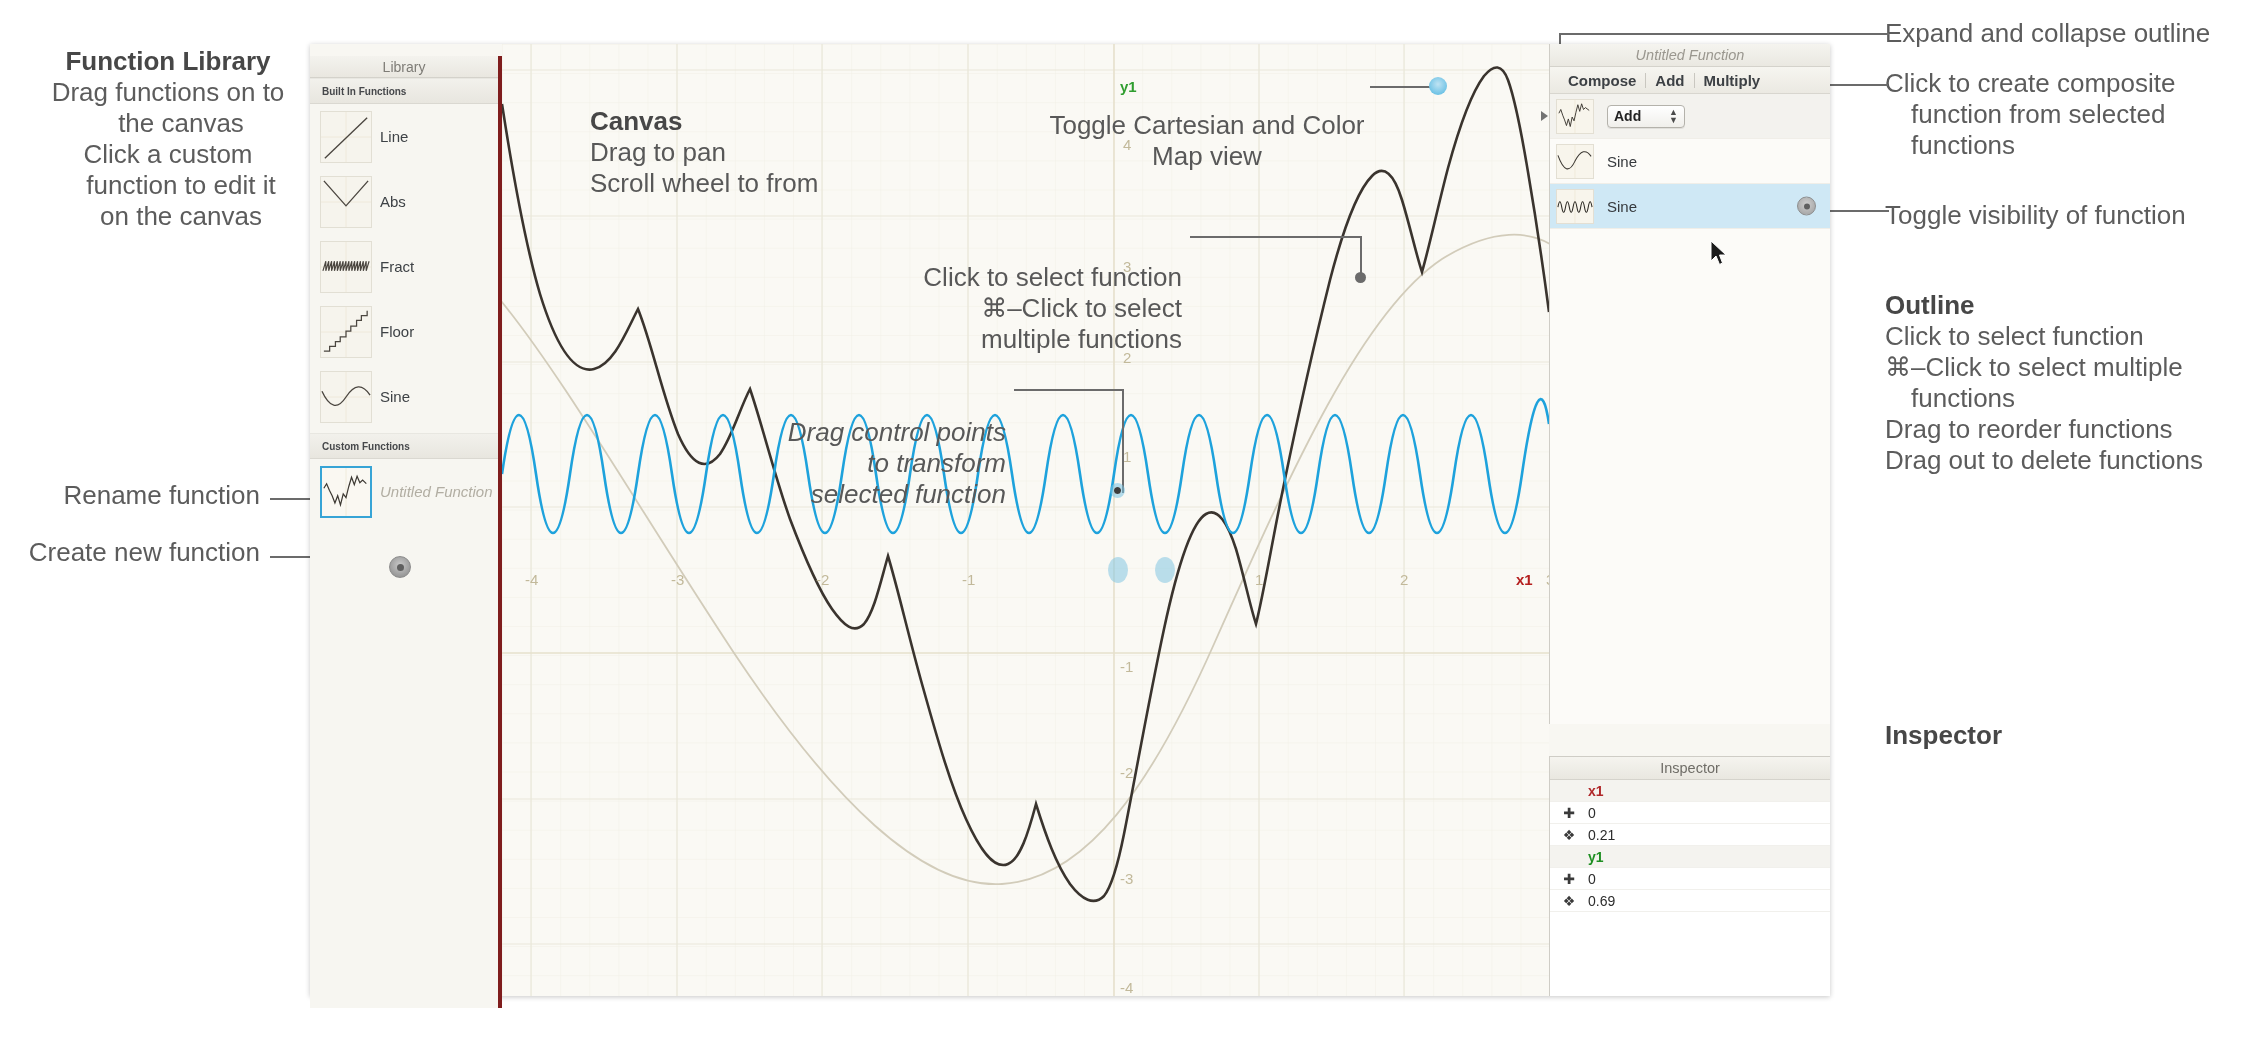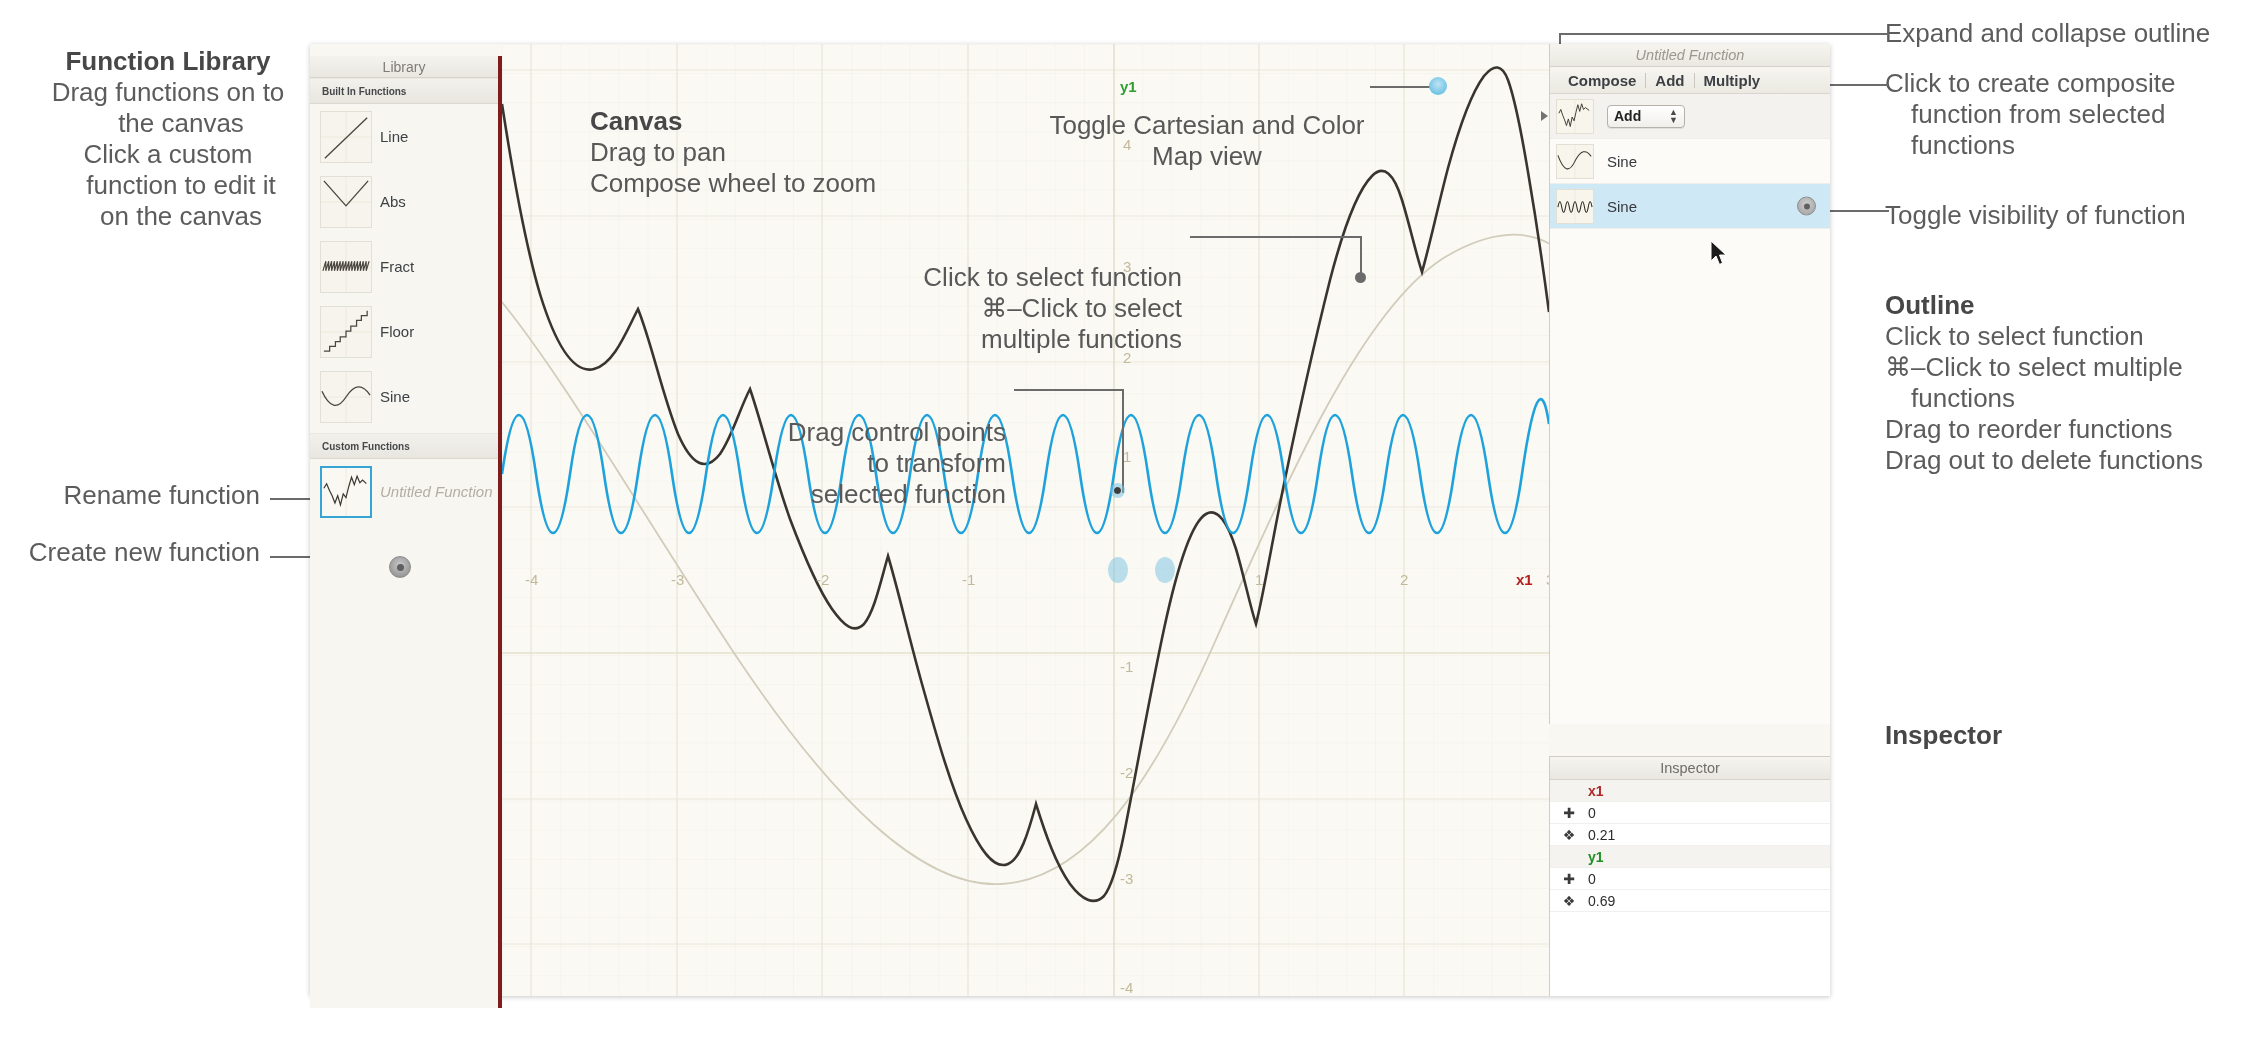--- a/index.html
+++ b/index.html
@@ -387,39 +387,39 @@
       <div class="axlab" style="left:460px; top:527px;">-1</div>
       <div class="axlab" style="left:753px; top:527px;">1</div>
       <div class="axlab" style="left:898px; top:527px;">2</div>
       <div class="axlab" style="left:1044px; top:527px;">3</div>
 
       <div class="axlab" style="left:1014px; top:527px; color:#b5201f; font-weight:bold;">x1</div>
 
       <div class="cv-note" style="left:88px; top:18px; width:330px;">
         <span class="hd">Canvas</span>
         <span>Drag to pan</span><br>
-        <span>Compose wheel to zoom</span>
+        <span>Scroll wheel to from</span>
       </div>
 
       <div class="cv-note ctr" style="left:540px; top:22px; width:330px;">
         <span>Toggle Cartesian and Color Map view</span>
       </div>
       <div class="leader" style="left:868px; top:42px; width:62px;"></div>
       <div class="dot" style="left:927px; top:33px; width:18px; height:18px; background:radial-gradient(circle at 50% 40%,#bfe3f3,#4fb6e0);"></div>
 
       <div class="cv-note rt" style="left:360px; top:174px; width:320px;">
         <span>Click to select function</span><br>
         <span>⌘–Click to select</span><br>
         <span>multiple functions</span>
       </div>
       <div class="leader" style="left:688px; top:192px; width:172px;"></div>
       <div class="leader-v" style="left:858px; top:192px; height:40px;"></div>
       <div class="dot" style="left:853px; top:228px; width:11px; height:11px;"></div>
 
-      <div class="cv-note rt" style="left:176px; top:329px; width:328px;">
+      <div class="cv-note rt" style="left:176px; top:329px; width:328px;font-style:italic;">
         <span>Drag control points</span><br>
         <span>to transform</span><br>
         <span>selected function</span>
       </div>
       <div class="leader" style="left:512px; top:345px; width:110px;"></div>
       <div class="leader-v" style="left:620px; top:345px; height:104px;"></div>
 
       <div class="ctrlpt" style="left:608px; top:439px;"></div>
       <div class="ghostpt" style="left:606px; top:513px;"></div>
       <div class="ghostpt" style="left:653px; top:513px;"></div>

